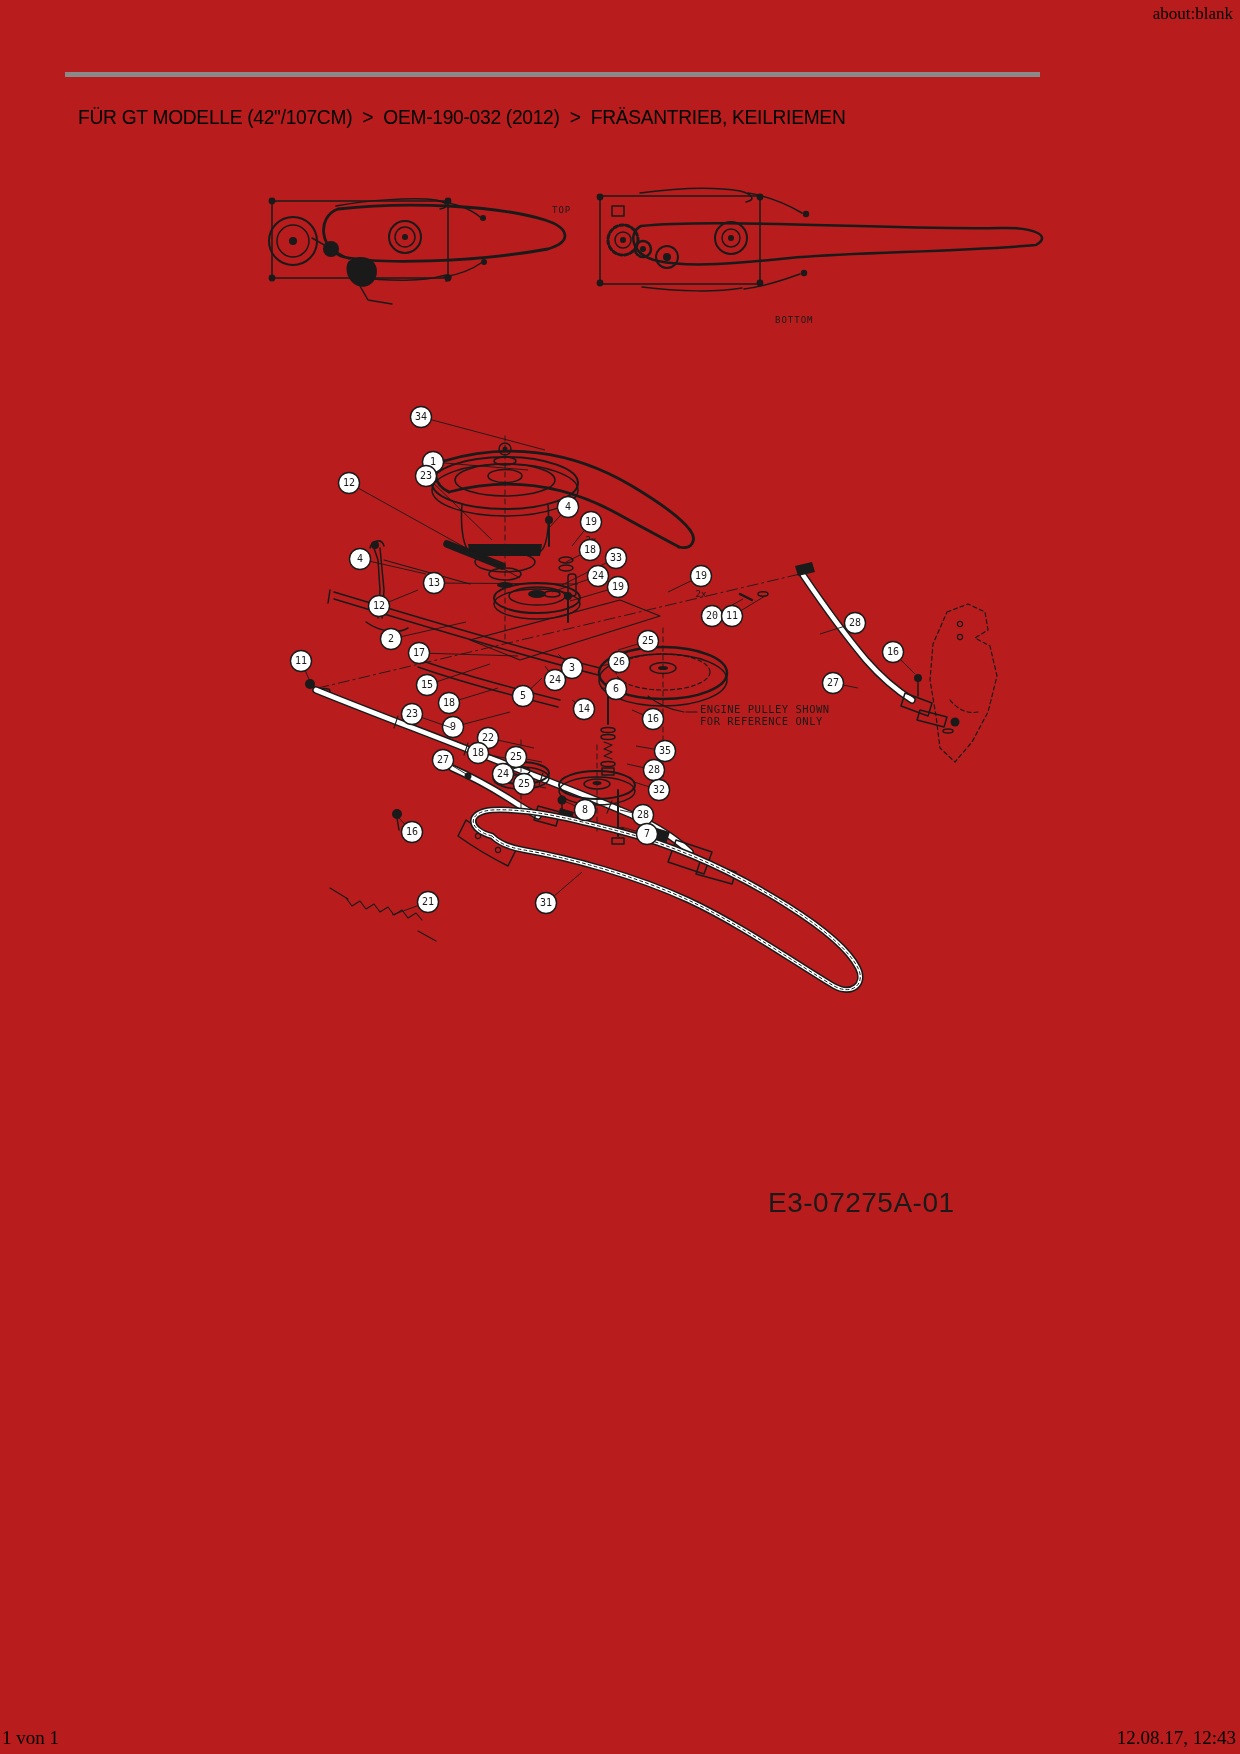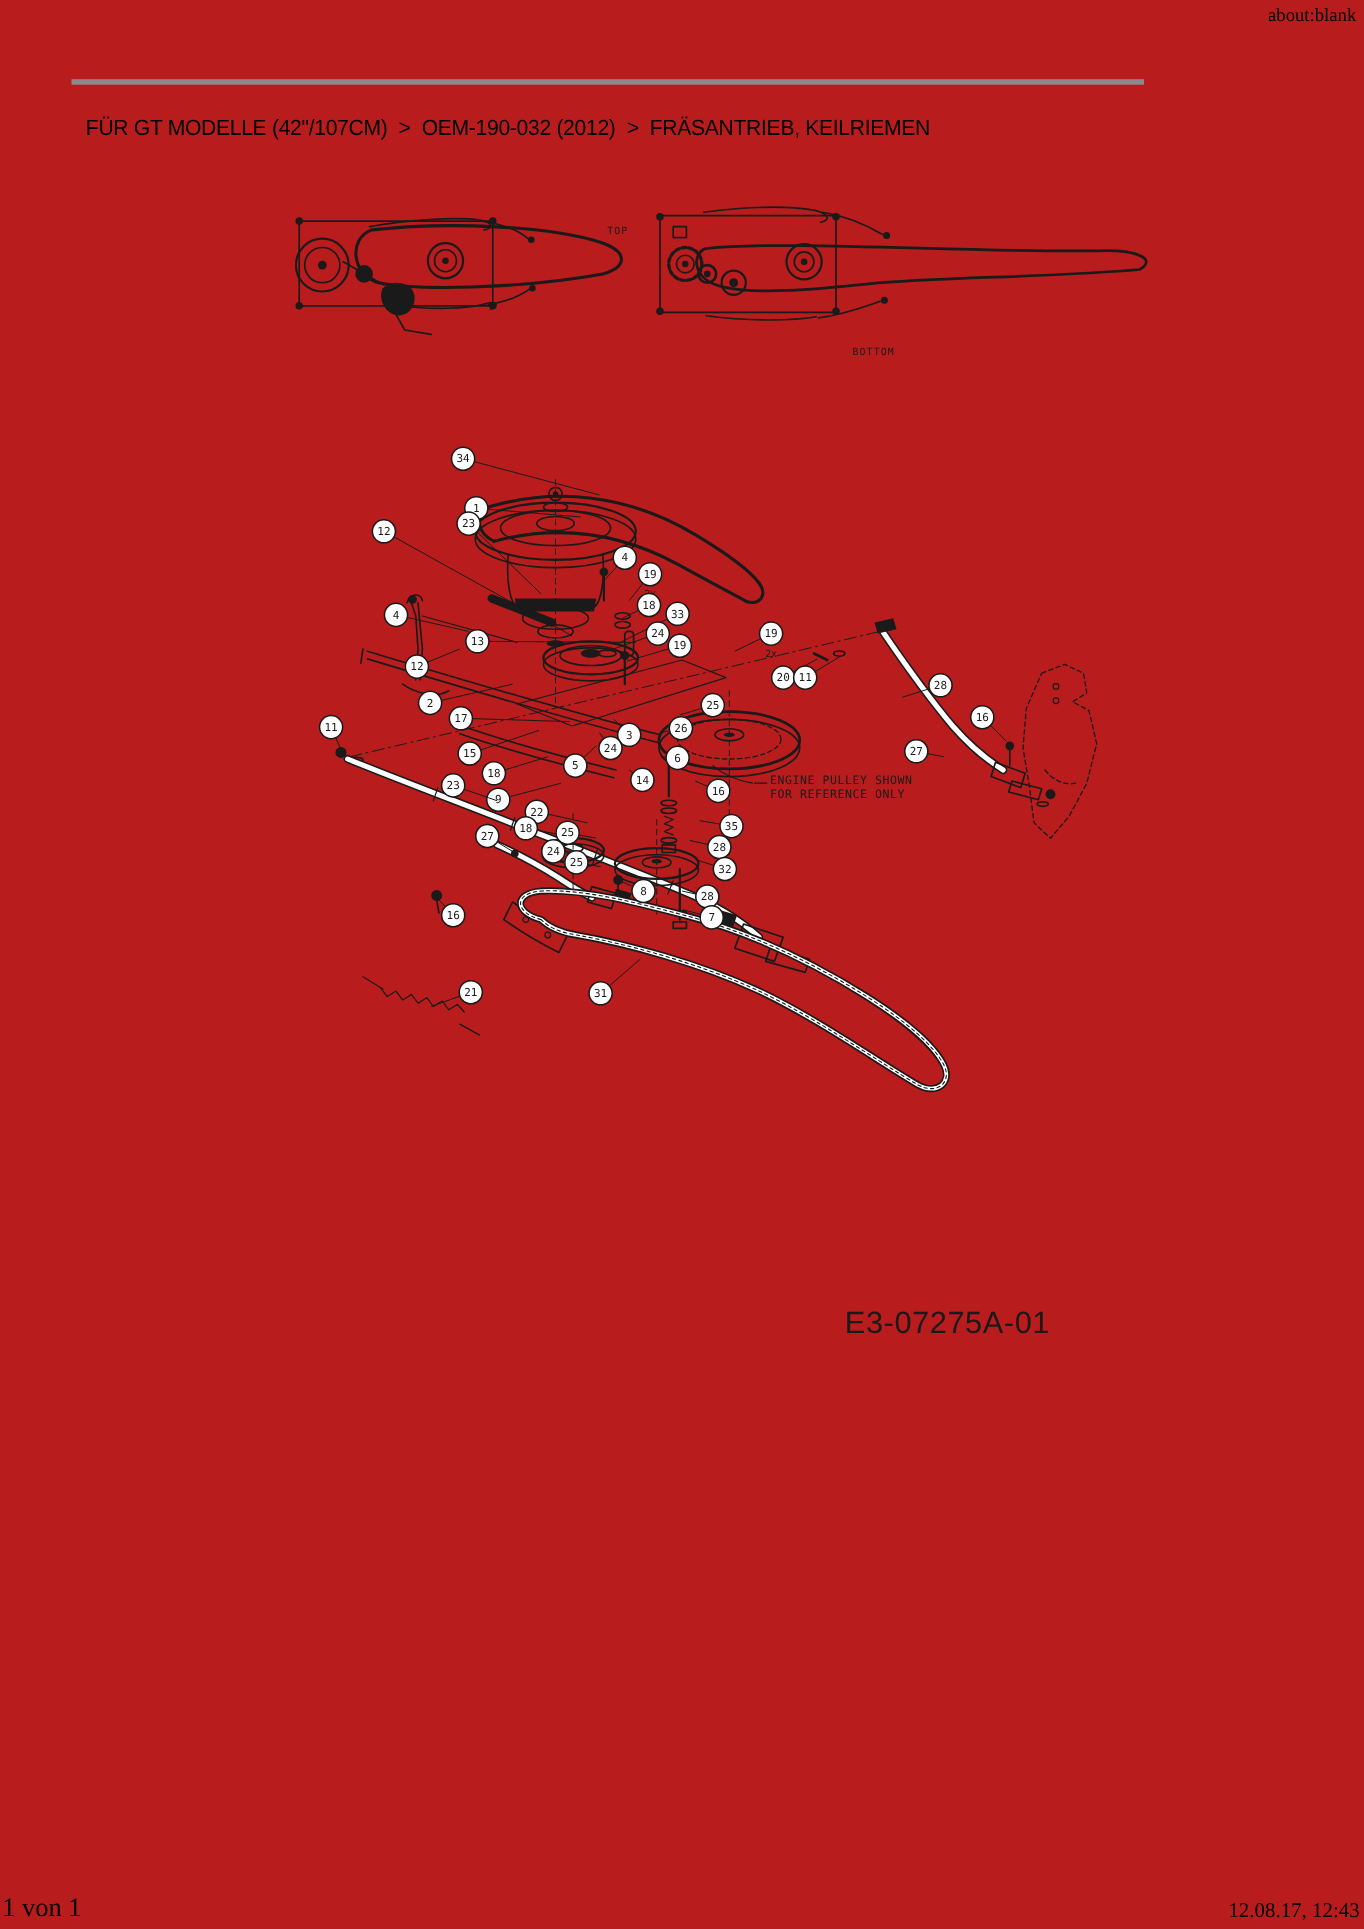--- a/index.html
+++ b/index.html
@@ -2,21 +2,21 @@
 <html><head>
 <meta charset="utf-8">
 <style>
   html,body{margin:0;padding:0;background:#e8e8e8;}
   .page{position:relative;width:1240px;height:1754px;background:#b91c1c;overflow:hidden;
         font-family:"Liberation Serif",serif;color:#000;}
   .hdr{position:absolute;top:4px;right:7px;font-size:17px;font-family:"Liberation Serif",serif;}
   .divider{position:absolute;left:65px;top:72px;width:975px;height:5px;background:#8a8a8a;}
   .crumb{position:absolute;left:78px;top:106px;font-size:20px;font-family:"Liberation Sans",sans-serif;
          white-space:pre;letter-spacing:-0.3px;transform:scaleX(.96);transform-origin:left center;}
-  .ftl{position:absolute;left:2px;bottom:5px;font-size:24px;}
+  .ftl{position:absolute;left:2px;bottom:5px;font-size:19px;}
   .ftr{position:absolute;right:4px;bottom:5px;font-size:19px;}
   svg.diagram{position:absolute;left:0;top:0;}
   .art path,.art line,.art circle,.art ellipse,.art rect,.art polyline{
     fill:none;stroke:#1a1a1a;stroke-linecap:round;stroke-linejoin:round;stroke-width:1.5;}
   .art .s1{stroke-width:1.1}.art .s2{stroke-width:2}.art .s25{stroke-width:2.5}
   .art .s3{stroke-width:2.8}
   .art .fillink{fill:#1a1a1a;stroke:none}
   .art .belt{stroke-width:6.5}.art .beltw{stroke:#fff;stroke-width:3.4}
   .art .beltc{stroke-width:1;stroke-dasharray:3,3}
   .art .tube{stroke-width:7.5}.art .tubew{stroke:#fff;stroke-width:4.6}

